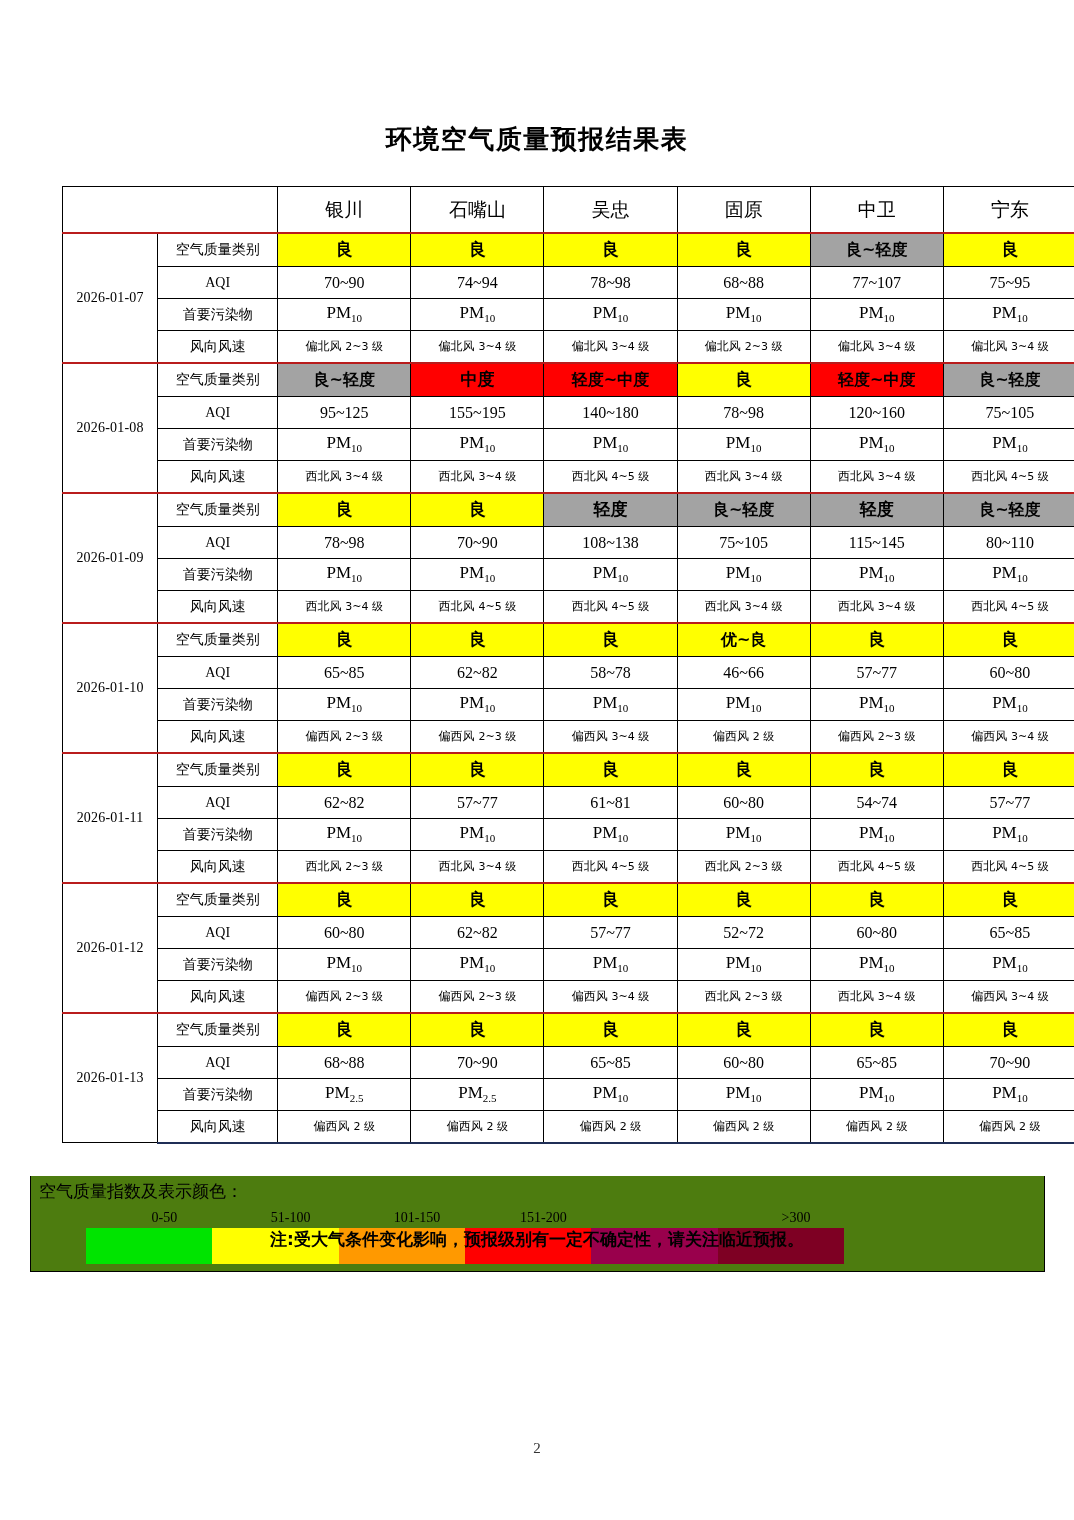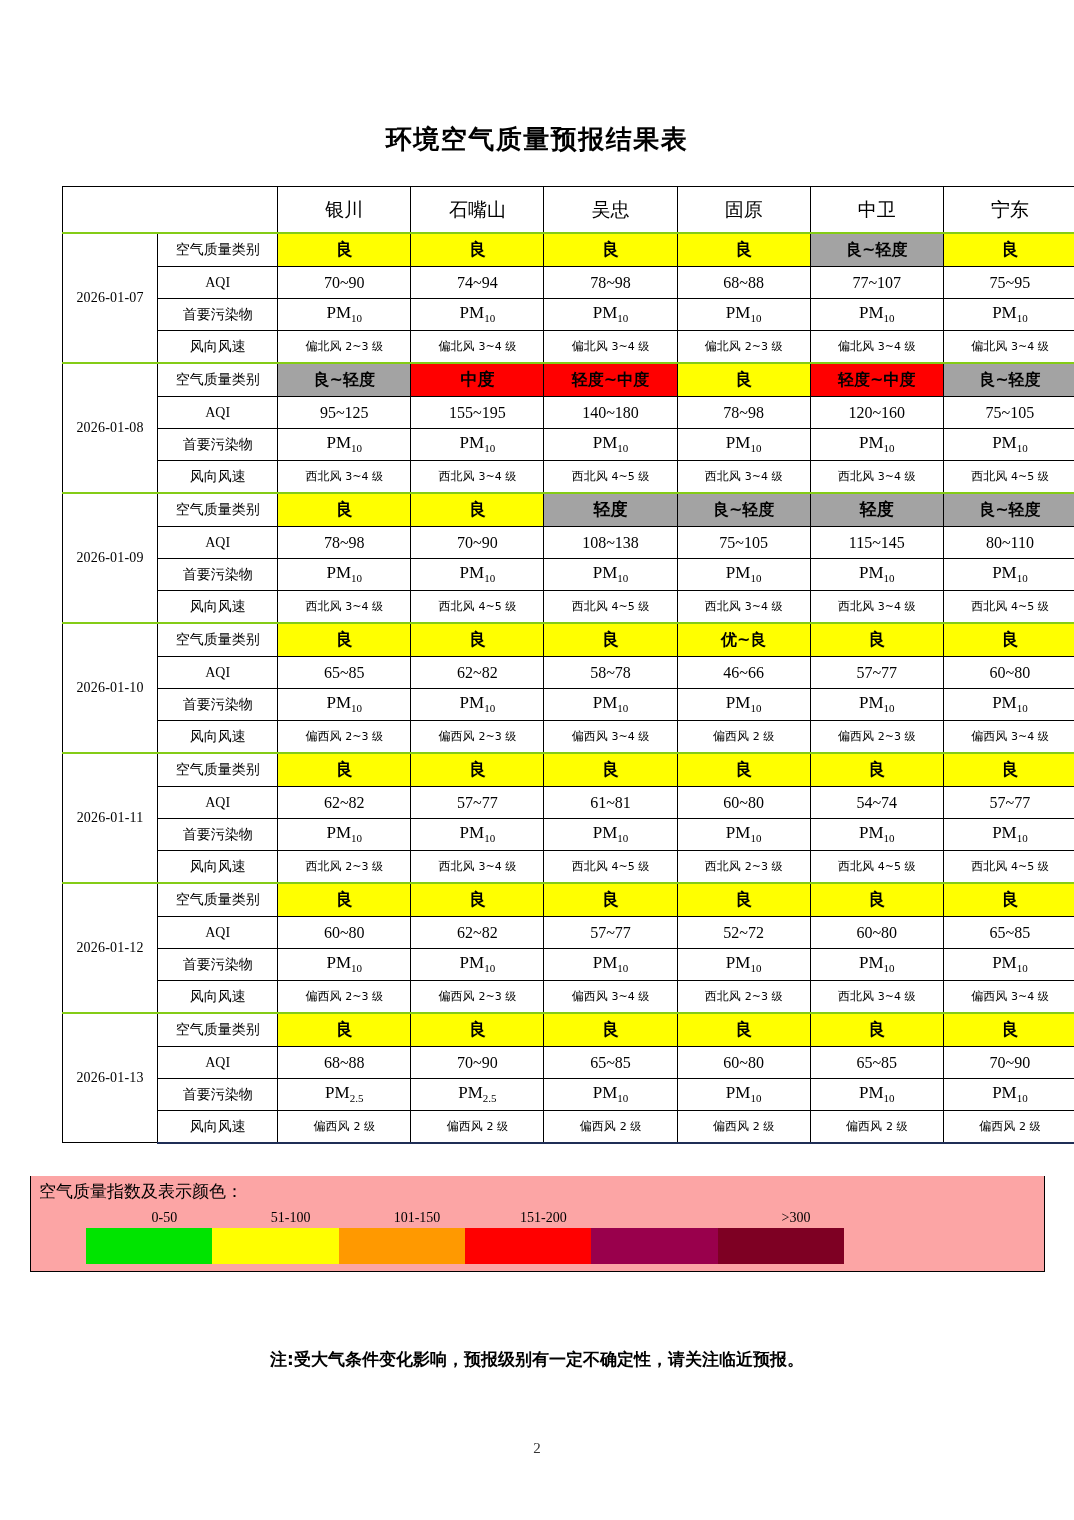--- a/index.html
+++ b/index.html
@@ -110,37 +110,37 @@
   .sub { font-size: 11px; vertical-align: sub; }
 
   
   tr.wind td.val {
     font-family: "DejaVu Sans", "Liberation Sans", sans-serif;
     font-size: 12px;
   }
   .windnum { font-size: 11px; }
 
   
-  tr.grp-top td { border-top: 2px solid #84cc16; }
+  tr.grp-top td { border-top: 2px solid #b91c1c; }
   tr.last-row td { border-bottom: 2px solid #1f2e56; }
   .fill-liang{ background: #ffff00; }
   .fill-qing { background: #a3a3a3; }
   .fill-zhong{ background: #ff0000; }
 
   
   .legend-box {
     position: absolute;
     left: 30px;
     top: 1176px;
     width: 1015px;
     height: 96px;
     border: 1px solid #000;
     border-top: none;
     box-sizing: border-box;
-    background: #fca5a5;
+    background: #4d7c0f;
   }
   .legend-title {
     position: absolute;
     left: 8px;
     top: 4px;
     font-family: "DejaVu Sans", "Liberation Sans", sans-serif;
     font-size: 17px;
     color: #000;
   }
   .legend-labels {
@@ -167,21 +167,21 @@
   }
   .legend-bar div {
     flex: 1 1 0;
     height: 36px;
   }
 
   
   .note {
     position: absolute;
     left: 0;
-    top: 1348px;
+    top: 1228px;
     width: 1074px;
     text-align: center;
     font-family: "DejaVu Sans", "Liberation Sans", sans-serif;
     font-size: 17px;
     font-weight: bold;
     color: #000;
   }
 
   
   .page-number {

